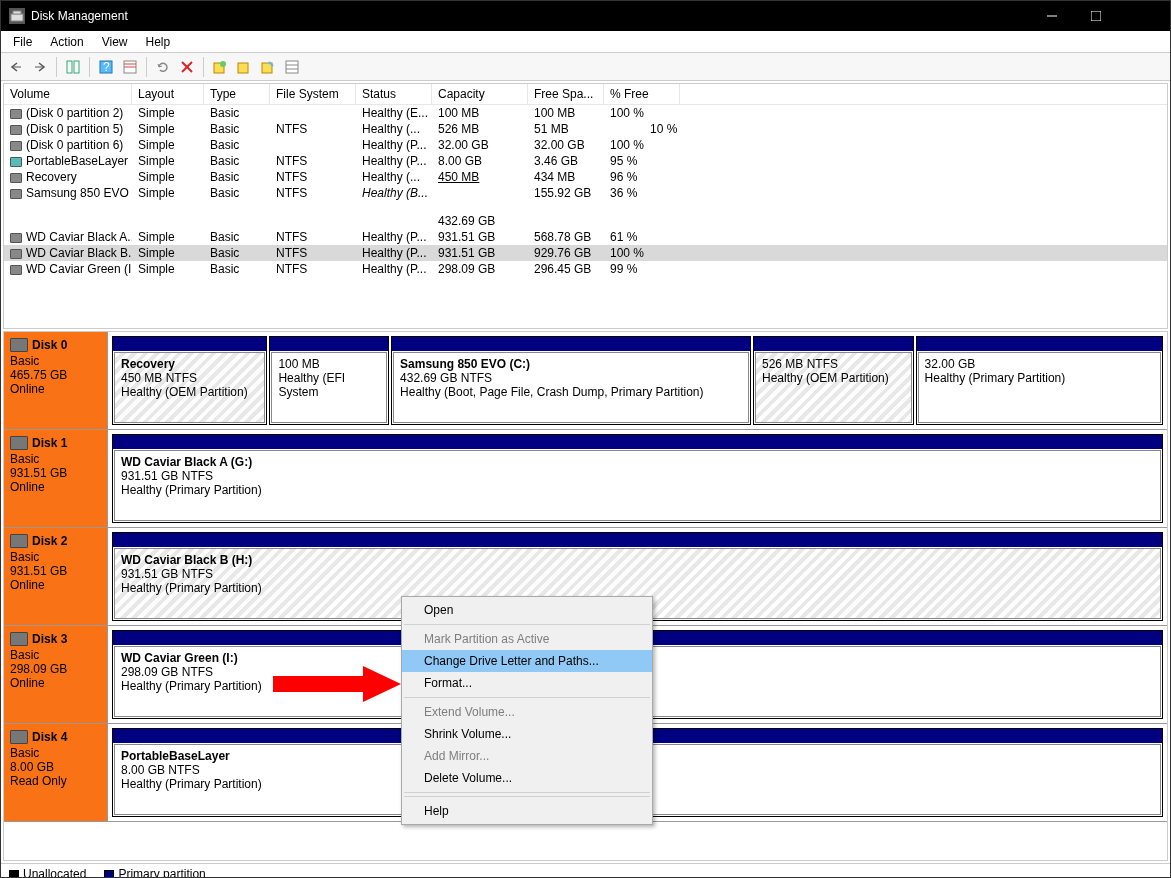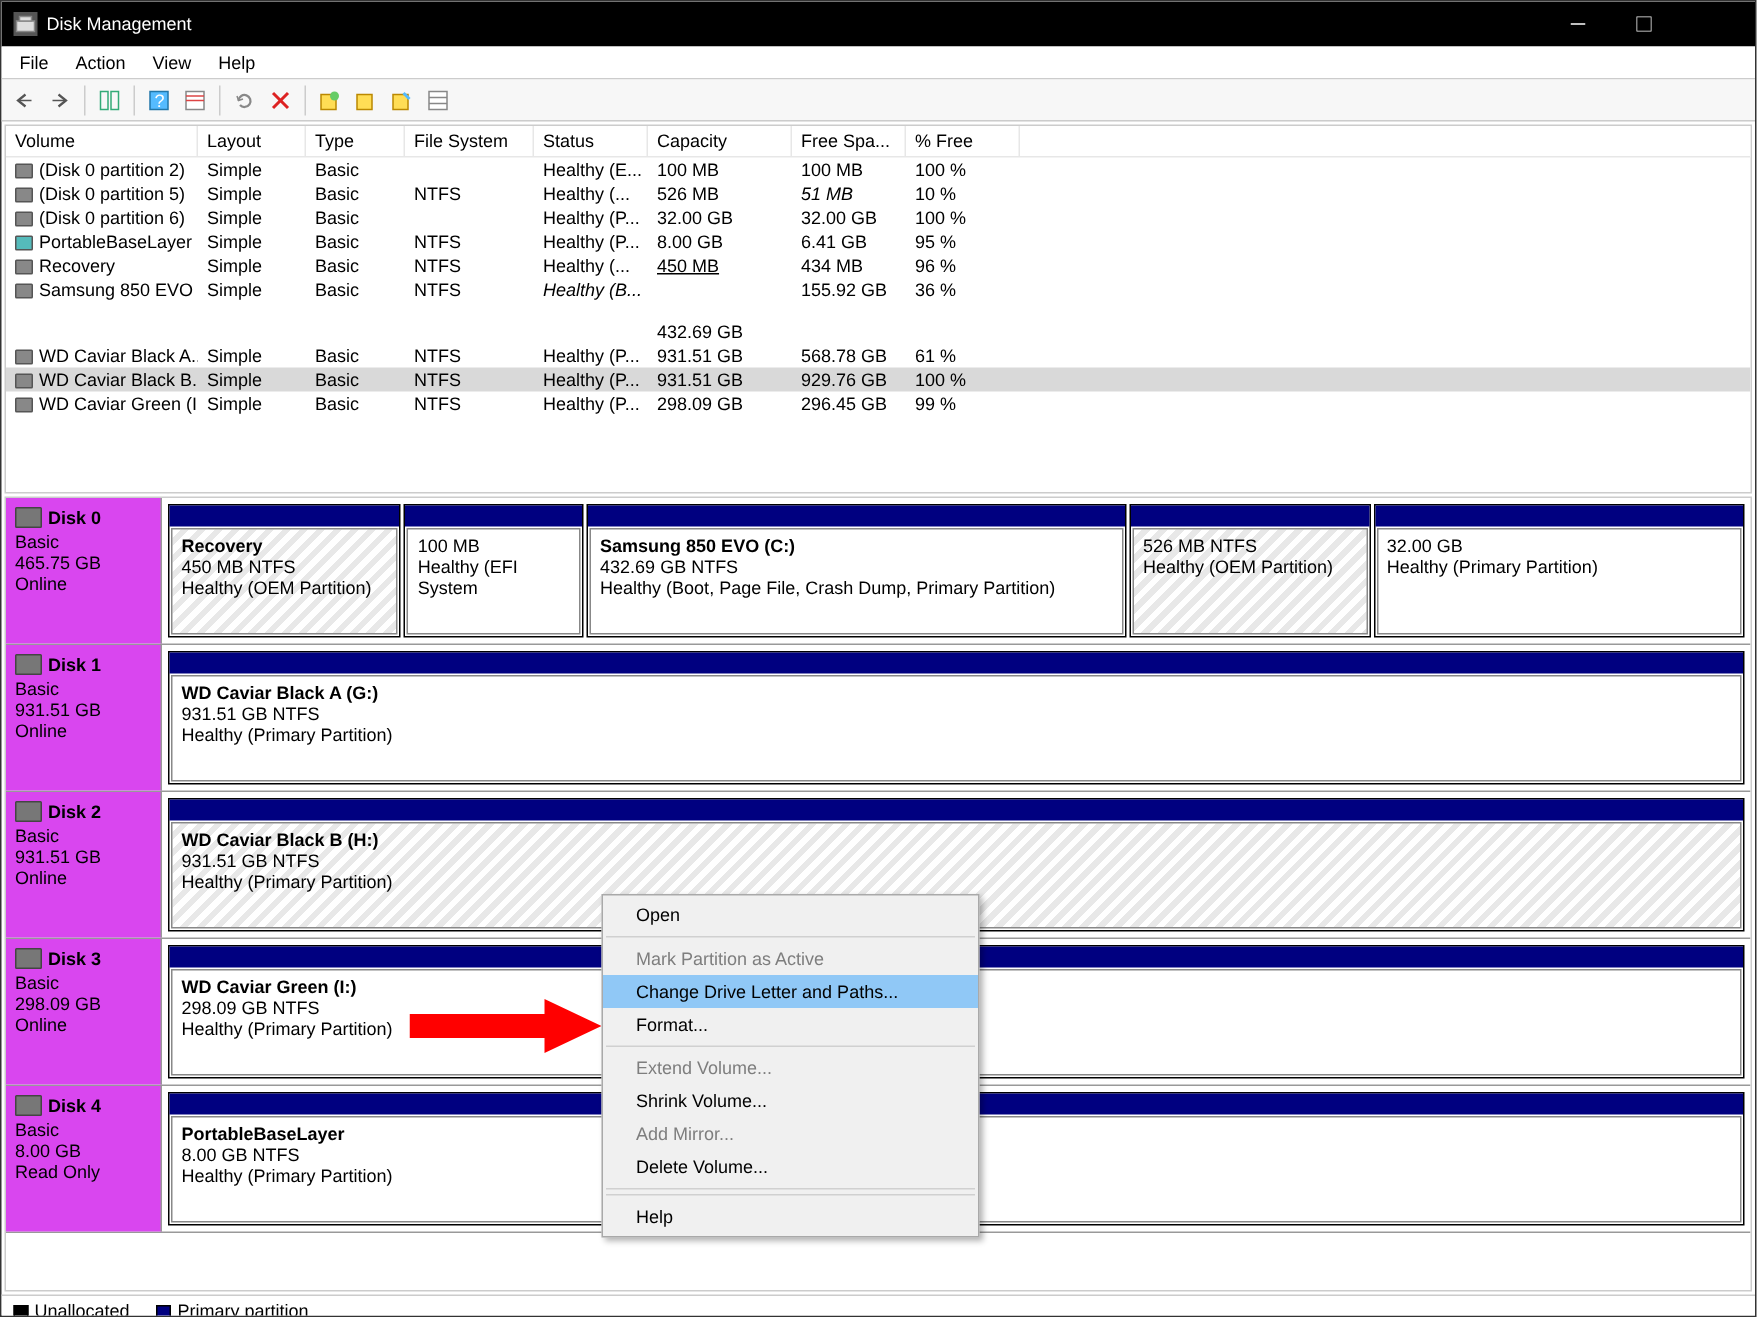--- a/index.html
+++ b/index.html
@@ -16,21 +16,21 @@
 .listview { border:1px solid #ccc; margin:2px; height:246px; overflow:hidden;}
 .lv-header { display:flex; background:#fff; border-bottom:1px solid #e7e7e7; }
 .lv-header .col { border-right:1px solid #e7e7e7; padding:3px 6px; font-size:12px; position:relative;}
 .lv-body .row { display:flex; padding:0; }
 .lv-body .row.sel { background:#d9d9d9;}
 .lv-body .cell { padding:1px 6px; font-size:12px; white-space:nowrap; overflow:hidden;}
 .disk-icon { display:inline-block; width:12px; height:10px; background:#888; border:1px solid #555; margin-right:4px; vertical-align:middle; border-radius:1px;}
 .disk-icon.blue { background:#5bb; }
 .graphical { border:1px solid #ccc; margin:2px; height:530px; overflow:hidden;}
 .disk-row { border-bottom:1px solid #999; display:flex; min-height:98px;}
-.disk-label { width:104px; border-right:1px solid #999; padding:6px; background:#d946ef;}
+.disk-label { width:104px; border-right:1px solid #999; padding:6px; background:#f97316;}
 .disk-label .disk-icon2 { display:inline-block; width:18px; height:14px; background:#777; border:1px solid #444; vertical-align:middle; border-radius:1px;}
 .disk-label strong { font-weight:bold;}
 .partitions { flex:1; padding:4px; display:flex; gap:2px; position:relative;}
 .part-wrap { border:1px solid #000; display:flex; flex-direction:column; min-width:80px;}
 .part-wrap .hdr { height:14px; background:#000080;}
 .part-wrap .body { flex:1; padding:4px 6px; background:#fff; border:1px solid #888; margin:1px;}
 .part-wrap.hatched .body { background:repeating-linear-gradient(135deg,#fff,#fff 4px,#e8e8e8 4px,#e8e8e8 8px);}
 .legend { border-top:1px solid #ccc; padding:3px 8px; display:flex; gap:18px; align-items:center; background:#fff;}
 .legend .sw { width:10px; height:10px; display:inline-block; border:1px solid #000; vertical-align:middle; margin-right:4px;}
 .context-menu { position:absolute; left:400px; top:595px; width:252px; background:#f0f0f0; border:1px solid #a9a9a9; box-shadow:2px 2px 4px rgba(0,0,0,0.3); padding:2px 0; z-index:100;}
@@ -167,41 +167,41 @@
         <div class="cell" style="width: 76px;">100 MB</div>
         <div class="cell" style="width: 76px;">100 %</div>
       </div>
       <div class="row">
         <div class="cell" style="width: 128px;"><span class="disk-icon"></span>(Disk 0 partition 5)</div>
         <div class="cell" style="width: 72px;">Simple</div>
         <div class="cell" style="width: 66px;">Basic</div>
         <div class="cell" style="width: 86px;">NTFS</div>
         <div class="cell" style="width: 76px;">Healthy (...</div>
         <div class="cell" style="width: 96px;">526 MB</div>
-        <div class="cell" style="width: 76px; font-style: italic;">51 MB</div>
-        <div class="cell" style="width: 76px;">10 %</div>
+        <div class="cell" style="width: 76px;">51 MB</div>
+        <div class="cell" style="width: 76px; margin-left: 40px;">10 %</div>
       </div>
       <div class="row">
         <div class="cell" style="width: 128px;"><span class="disk-icon"></span>(Disk 0 partition 6)</div>
         <div class="cell" style="width: 72px;">Simple</div>
         <div class="cell" style="width: 66px;">Basic</div>
         <div class="cell" style="width: 86px;"></div>
         <div class="cell" style="width: 76px;">Healthy (P...</div>
         <div class="cell" style="width: 96px;">32.00 GB</div>
         <div class="cell" style="width: 76px;">32.00 GB</div>
         <div class="cell" style="width: 76px;">100 %</div>
       </div>
       <div class="row">
         <div class="cell" style="width: 128px;"><span class="disk-icon blue"></span>PortableBaseLayer</div>
         <div class="cell" style="width: 72px;">Simple</div>
         <div class="cell" style="width: 66px;">Basic</div>
         <div class="cell" style="width: 86px;">NTFS</div>
         <div class="cell" style="width: 76px;">Healthy (P...</div>
         <div class="cell" style="width: 96px;">8.00 GB</div>
-        <div class="cell" style="width: 76px;">6.41 GB</div>
+        <div class="cell" style="width: 76px;">3.46 GB</div>
         <div class="cell" style="width: 76px;">95 %</div>
       </div>
       <div class="row">
         <div class="cell" style="width: 128px;"><span class="disk-icon"></span>Recovery</div>
         <div class="cell" style="width: 72px;">Simple</div>
         <div class="cell" style="width: 66px;">Basic</div>
         <div class="cell" style="width: 86px;">NTFS</div>
         <div class="cell" style="width: 76px;">Healthy (...</div>
         <div class="cell" style="width: 96px; text-decoration: underline;">450 MB</div>
         <div class="cell" style="width: 76px;">434 MB</div>

